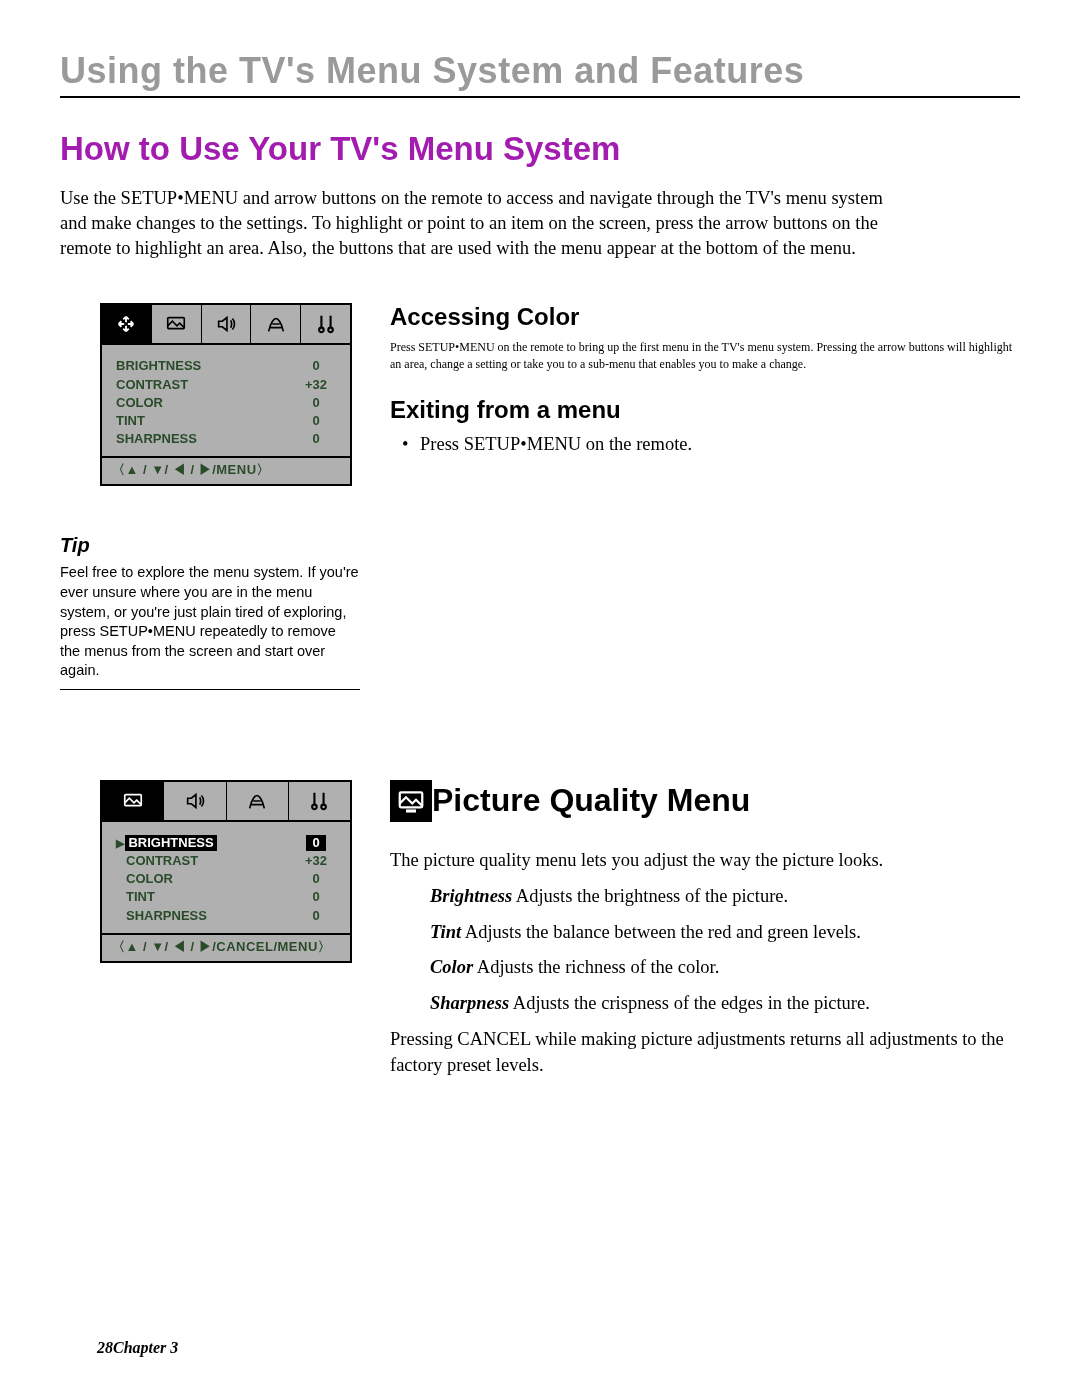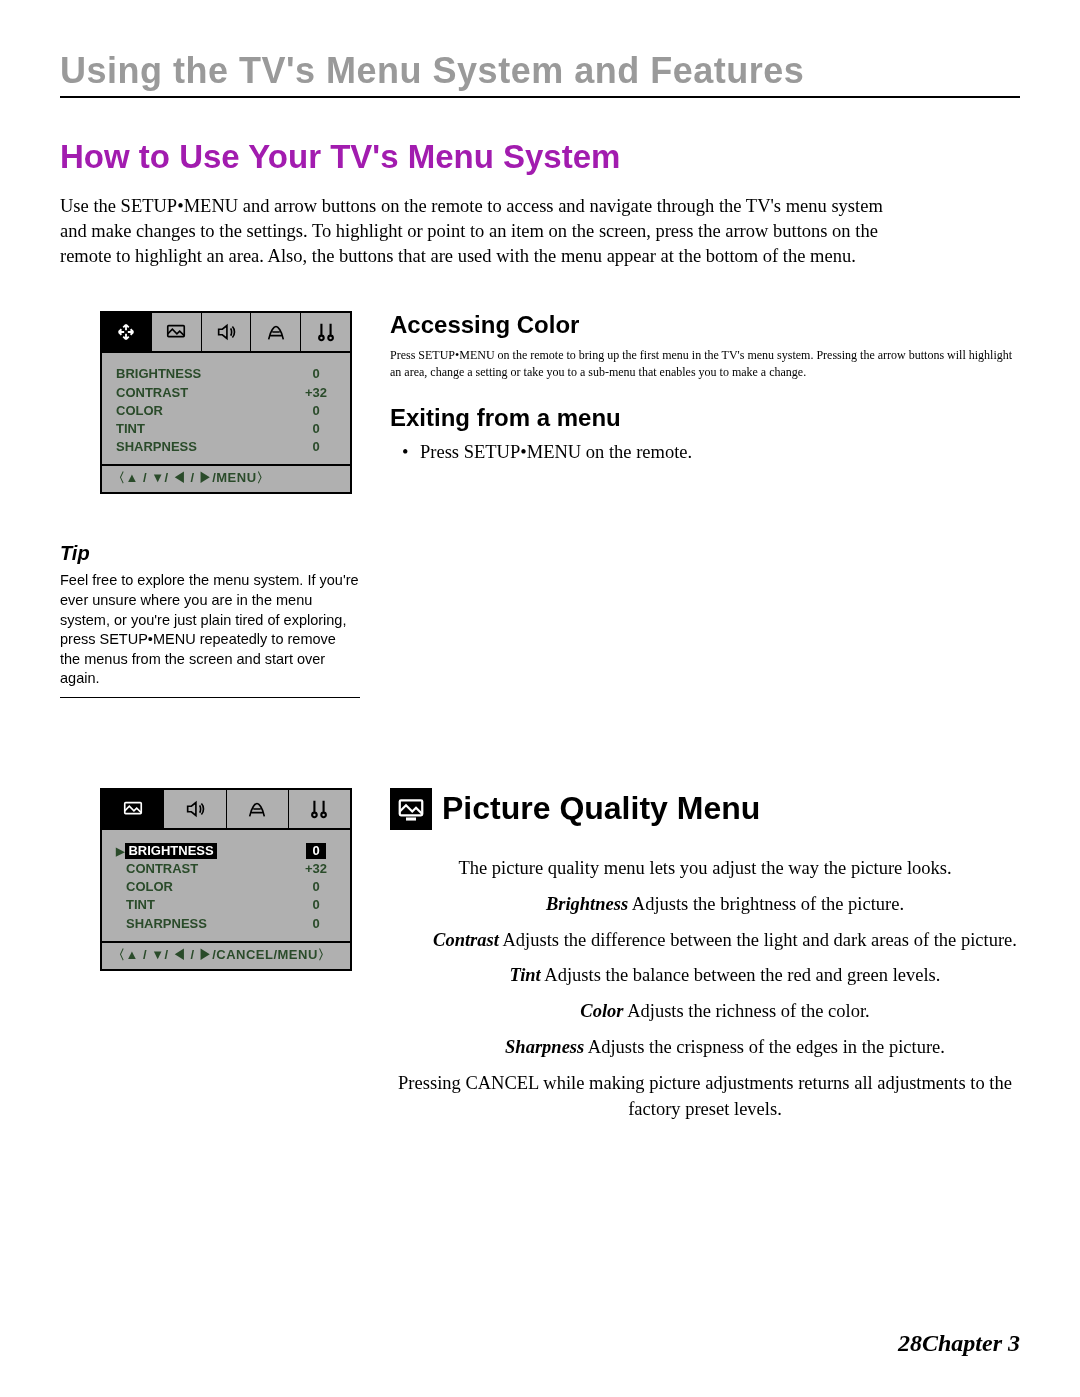--- a/index.html
+++ b/index.html
@@ -13,21 +13,21 @@
     position: relative;
   }
   .page-header {
     font-family: Arial, Helvetica, sans-serif;
     font-weight: 900;
     font-size: 36px;
     color: #9a9a9a;
     letter-spacing: 0.5px;
     border-bottom: 2px solid #000;
     padding-bottom: 4px;
-    margin-bottom: 40px;
+    margin-bottom: 32px;
   }
   h1.section-title {
     font-family: Arial, Helvetica, sans-serif;
     font-weight: 700;
     font-size: 33px;
     color: #a21caf;
     margin-bottom: 18px;
   }
   .intro-para {
     font-size: 18.5px;
@@ -148,62 +148,60 @@
   
   .section-two {
     margin-top: 90px;
     display: flex;
     gap: 30px;
     align-items: flex-start;
   }
   .pq-head {
     display: flex;
     align-items: center;
-    gap: 10px;
     margin-bottom: 26px;
   }
   .pq-head .pq-icon {
     width: 42px; height: 42px;
     background: #000;
     display: flex; align-items: center; justify-content: center;
   }
   .pq-head h1 {
     font-family: Arial, Helvetica, sans-serif;
     font-weight: 700;
     font-size: 32px;
   }
   .desc-block p {
     font-size: 18.5px;
     line-height: 1.4;
     margin-bottom: 10px;
-    text-align: center;
   }
   .desc-block .term {
     font-weight: 700;
     font-style: italic;
   }
   .desc-block .note {
     font-family: Arial, Helvetica, sans-serif;
     font-size: 15px;
     margin: 4px 0 8px 0;
   }
   .indent { margin-left: 40px; }
 
   
   .page-footer {
     position: absolute;
     bottom: 40px;
     left: 60px;
     right: 60px;
     display: flex;
-    justify-content: flex-end;
+    justify-content: flex-start;
     font-family: Georgia, serif;
     font-style: italic;
     font-weight: 700;
-    font-size: 24px;
+    font-size: 16px;
     margin-left: 37px;
   }
 </style>
 </head>
 <body>
 
 <div class="page-header">Using the TV's Menu System and Features</div>
 
 <h1 class="section-title">How to Use Your TV's Menu System</h1>
 <p class="intro-para">Use the SETUP•MENU and arrow buttons on the remote to access and navigate through the TV's menu system and make changes to the settings. To highlight or point to an item on the screen, press the arrow buttons on the remote to highlight an area.  Also, the buttons that are used with the menu appear at the bottom of the menu.</p>
@@ -342,21 +340,20 @@
             <path d="M8 20h8" stroke-width="2.5"></path>
           </svg>
       </div>
       <h1>Picture Quality Menu</h1>
     </div>
 
     <p>The picture quality menu lets you adjust the way the picture looks.</p>
 
     <p class="indent"><span class="term">Brightness</span><span>   Adjusts the brightness of the picture.</span></p>
 
-    <p class="indent"><span class="term">Contrast</span><span>    Adjusts the difference between the light and dark areas of the picture.</span></p>
 
 
     <p class="indent"><span class="term">Tint</span><span>  Adjusts the balance between the red and green levels.</span></p>
 
     <p class="indent"><span class="term">Color</span><span>    Adjusts the richness of the color.</span></p>
 
     <p class="indent"><span class="term">Sharpness</span><span>   Adjusts the crispness of the edges in the picture.</span></p>
 
     <p>Pressing CANCEL while making picture adjustments returns all adjustments to the factory preset levels.</p>
   </div>

